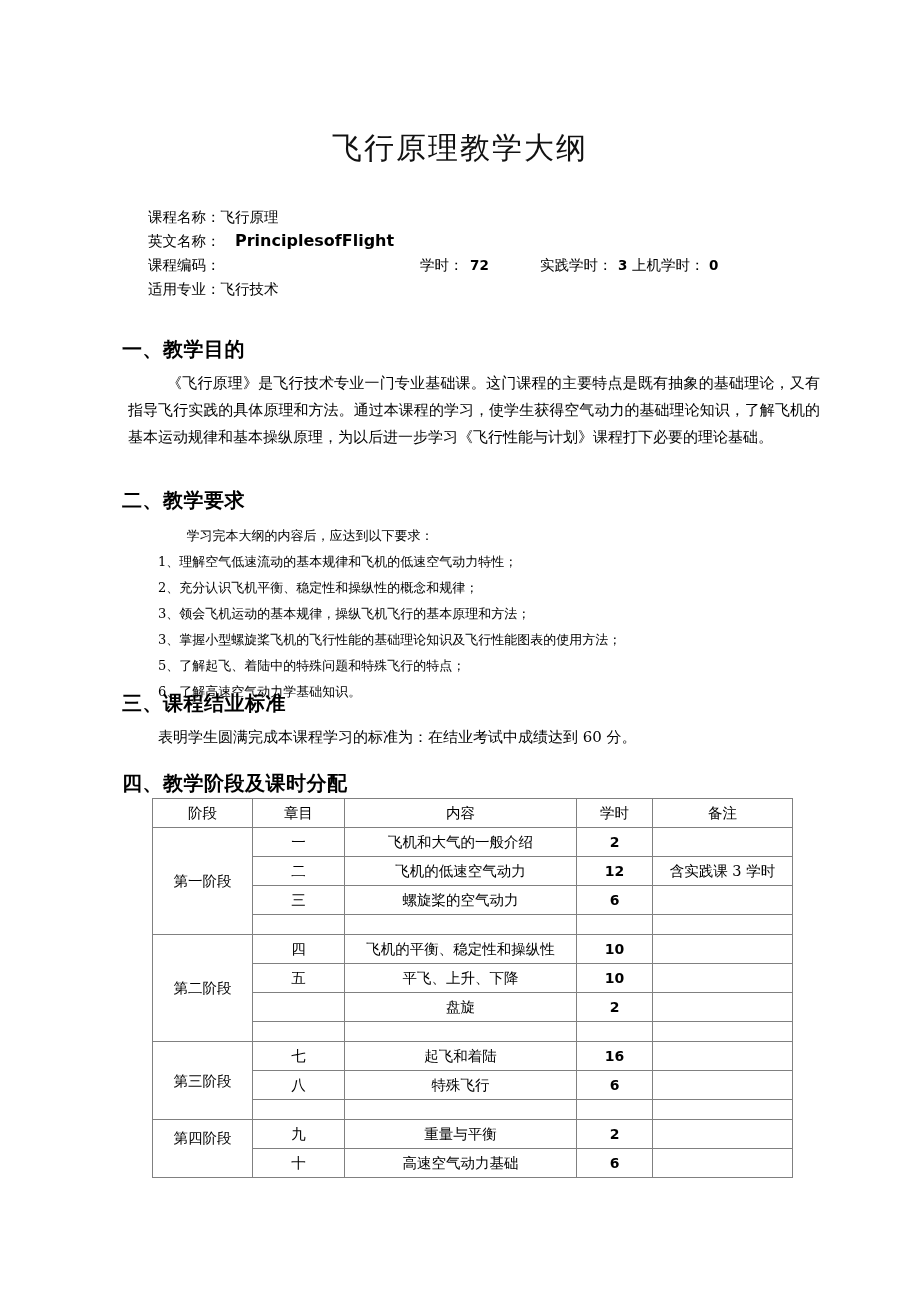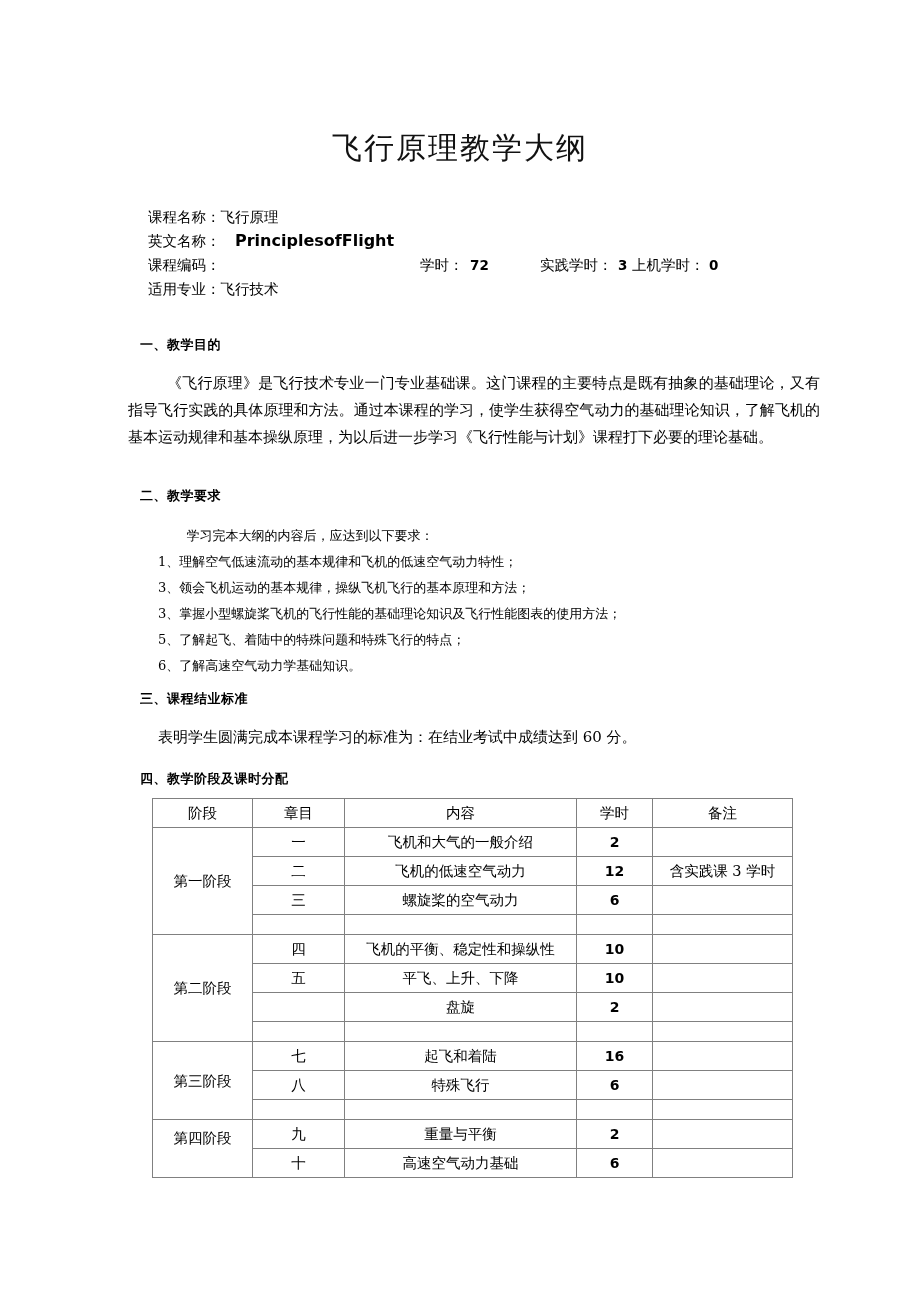--- a/index.html
+++ b/index.html
@@ -65,22 +65,22 @@
   }
   .num {
     font-family: "DejaVu Sans", "Liberation Sans", sans-serif;
     font-weight: 600;
     font-size: 13.5px;
   }
 
   
   .sec-head {
     position: absolute;
-    left: 140px;
-    font-size: 13px;
+    left: 122px;
+    font-size: 20px;
     font-weight: bold;
     font-family: "DejaVu Sans", "Liberation Sans", sans-serif;
     letter-spacing: 0.5px;
     white-space: nowrap;
   }
 
   
   .para {
     position: absolute;
     left: 128px;
@@ -172,20 +172,21 @@
     </div>
   </div>
 
   <div class="sec-head" style="top:336px;">一、教学目的</div>
   <div class="para indent" style="top:370px;">《飞行原理》是飞行技术专业一门专业基础课。这门课程的主要特点是既有抽象的基础理论，又有指导飞行实践的具体原理和方法。通过本课程的学习，使学生获得空气动力的基础理论知识，了解飞机的基本运动规律和基本操纵原理，为以后进一步学习《飞行性能与计划》课程打下必要的理论基础。</div>
 
   <div class="sec-head" style="top:487px;">二、教学要求</div>
   <div class="list" style="top:523px;">
     <div class="list-intro">学习完本大纲的内容后，应达到以下要求：</div>
     <div class="list-item">1、理解空气低速流动的基本规律和飞机的低速空气动力特性；</div>
+    <div class="list-item">2、充分认识飞机平衡、稳定性和操纵性的概念和规律；</div>
     <div class="list-item">3、领会飞机运动的基本规律，操纵飞机飞行的基本原理和方法；</div>
     <div class="list-item">3、掌握小型螺旋桨飞机的飞行性能的基础理论知识及飞行性能图表的使用方法；</div>
     <div class="list-item">5、了解起飞、着陆中的特殊问题和特殊飞行的特点；</div>
     <div class="list-item">6、了解高速空气动力学基础知识。</div>
   </div>
 
   <div class="sec-head" style="top:690px;">三、课程结业标准</div>
   <div class="para" style="top:724px;left:158px;width:660px;">表明学生圆满完成本课程学习的标准为：在结业考试中成绩达到 60 分。</div>
 
   <div class="sec-head" style="top:770px;">四、教学阶段及课时分配</div>

